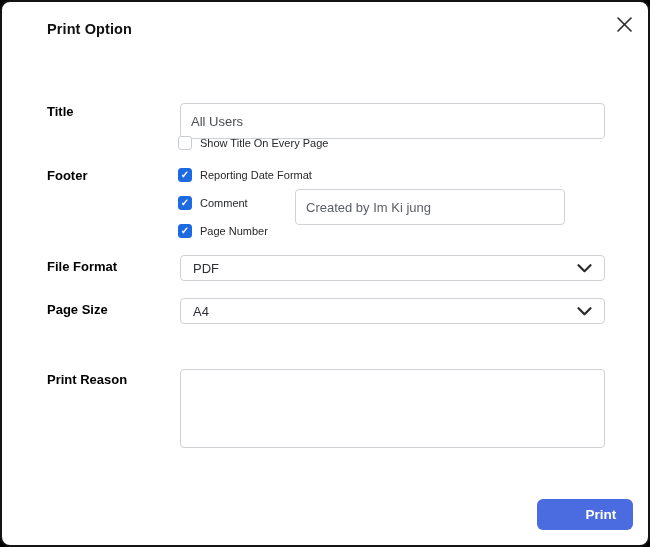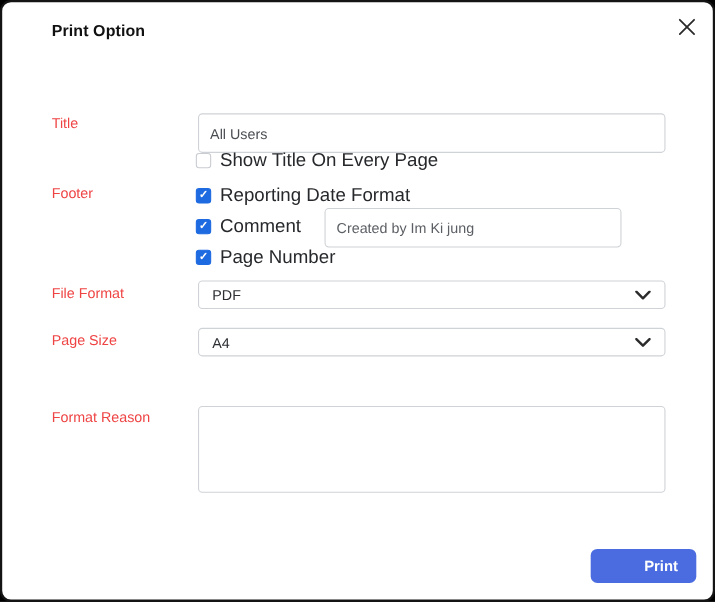--- a/index.html
+++ b/index.html
@@ -23,21 +23,21 @@
 
   .close-btn {
     position: absolute; left: 610px; top: 12px;
     width: 24px; height: 24px;
     display: flex; align-items: center; justify-content: center;
     cursor: pointer; background: transparent; border: none;
   }
 
   .field-label {
     position: absolute; left: 45px;
-    font-size: 13px; font-weight: 400; color: #ef4444;
+    font-size: 13px; font-weight: 700; color: #000000;
   }
 
   .text-input {
     position: absolute;
     border: 1px solid #cfd2d6; border-radius: 4px;
     background: #fff;
     font-family: "Liberation Sans", sans-serif;
     font-size: 13px; color: #4a4d52;
     padding: 17px 10px;
     outline: none;
@@ -54,21 +54,21 @@
     background: #fff;
     display: flex; align-items: center; justify-content: center;
     font-size: 10px; line-height: 1; color: transparent;
     cursor: pointer;
   }
   .cb.checked {
     background: var(--accent, #1E6AE1);
     border-color: var(--accent, #1E6AE1);
     color: #fff; font-weight: 700;
   }
-  .cb-label { font-size: 17px; color: #26282b; }
+  .cb-label { font-size: 11px; color: #26282b; }
 
   .select-box {
     position: absolute;
     border: 1px solid #cfd2d6; border-radius: 4px;
     background: #fff;
     display: flex; align-items: center;
     padding: 0 12px;
     font-size: 13px; color: #2d2f33;
     cursor: pointer;
   }
@@ -156,18 +156,18 @@
   <div class="field-label" style="top:300px">Page Size</div>
   <div class="select-box" style="left:178px; top:296px; width:425px; height:26px">
     <span>A4</span>
     <span class="chevron">
       <svg width="15" height="9" viewBox="0 0 15 9" fill="none">
         <polyline points="1.5,1.2 7.5,7.2 13.5,1.2" stroke="#2b2b2b" stroke-width="2.2" stroke-linecap="round" stroke-linejoin="round"></polyline>
       </svg>
     </span>
   </div>
 
-  <div class="field-label" style="top:370px">Format Reason</div>
+  <div class="field-label" style="top:370px">Print Reason</div>
   <textarea class="textarea" style="left: 178px; top: 367px; width: 425px; height: 79px;" value=""></textarea>
 
   <button class="print-btn">Print</button>
 
 </div>
 
 </body></html>

